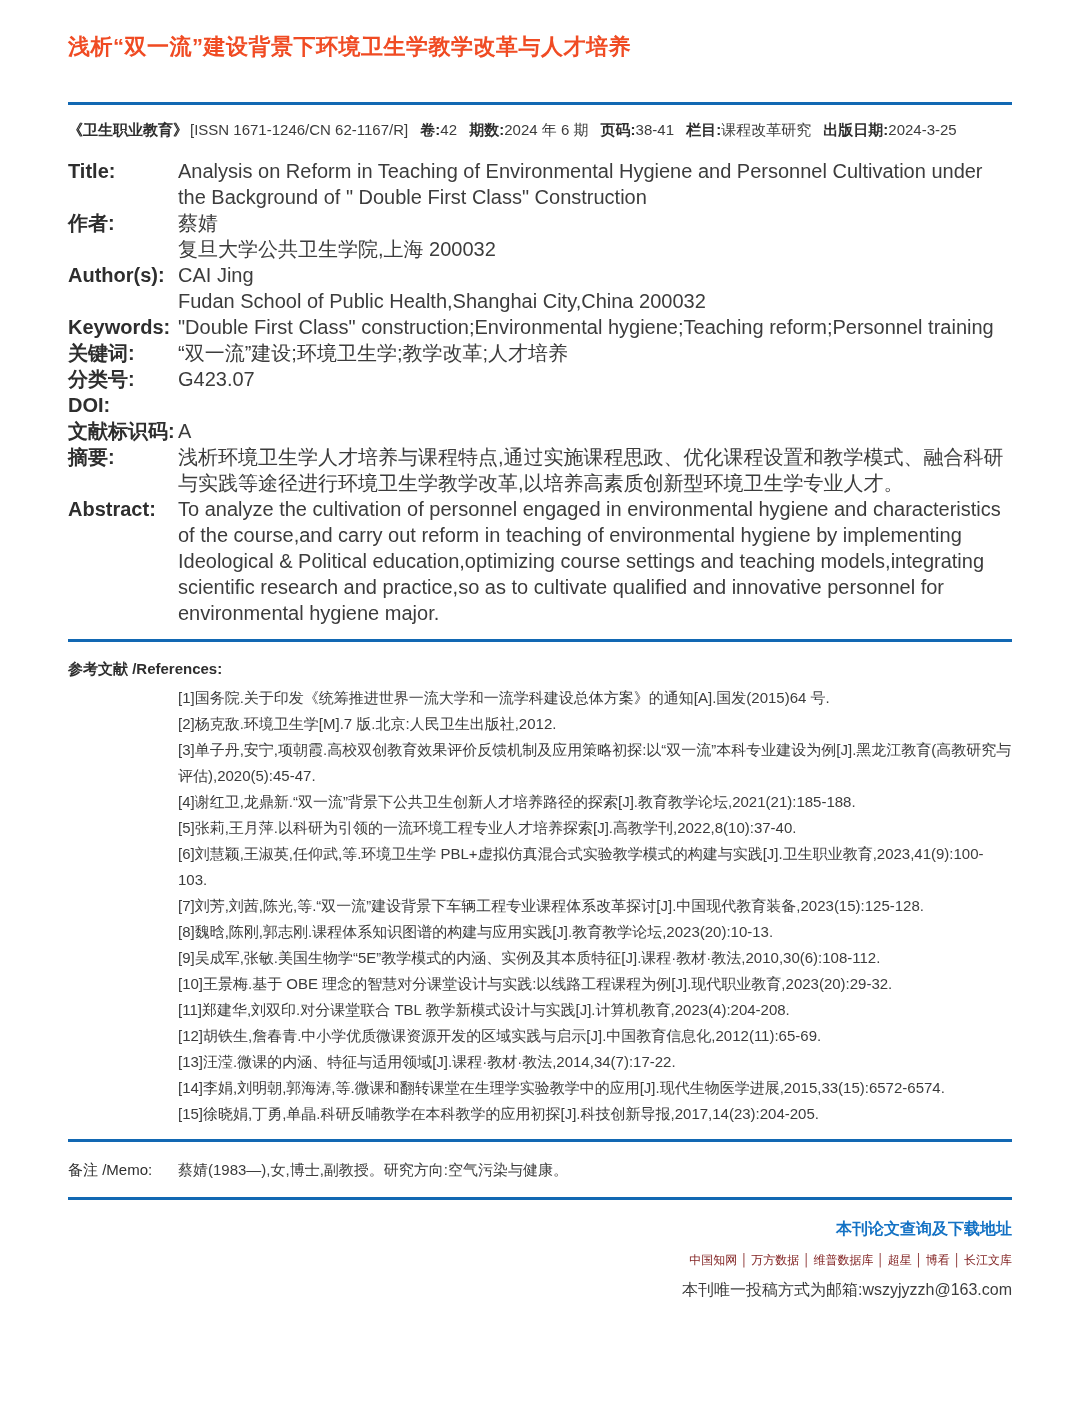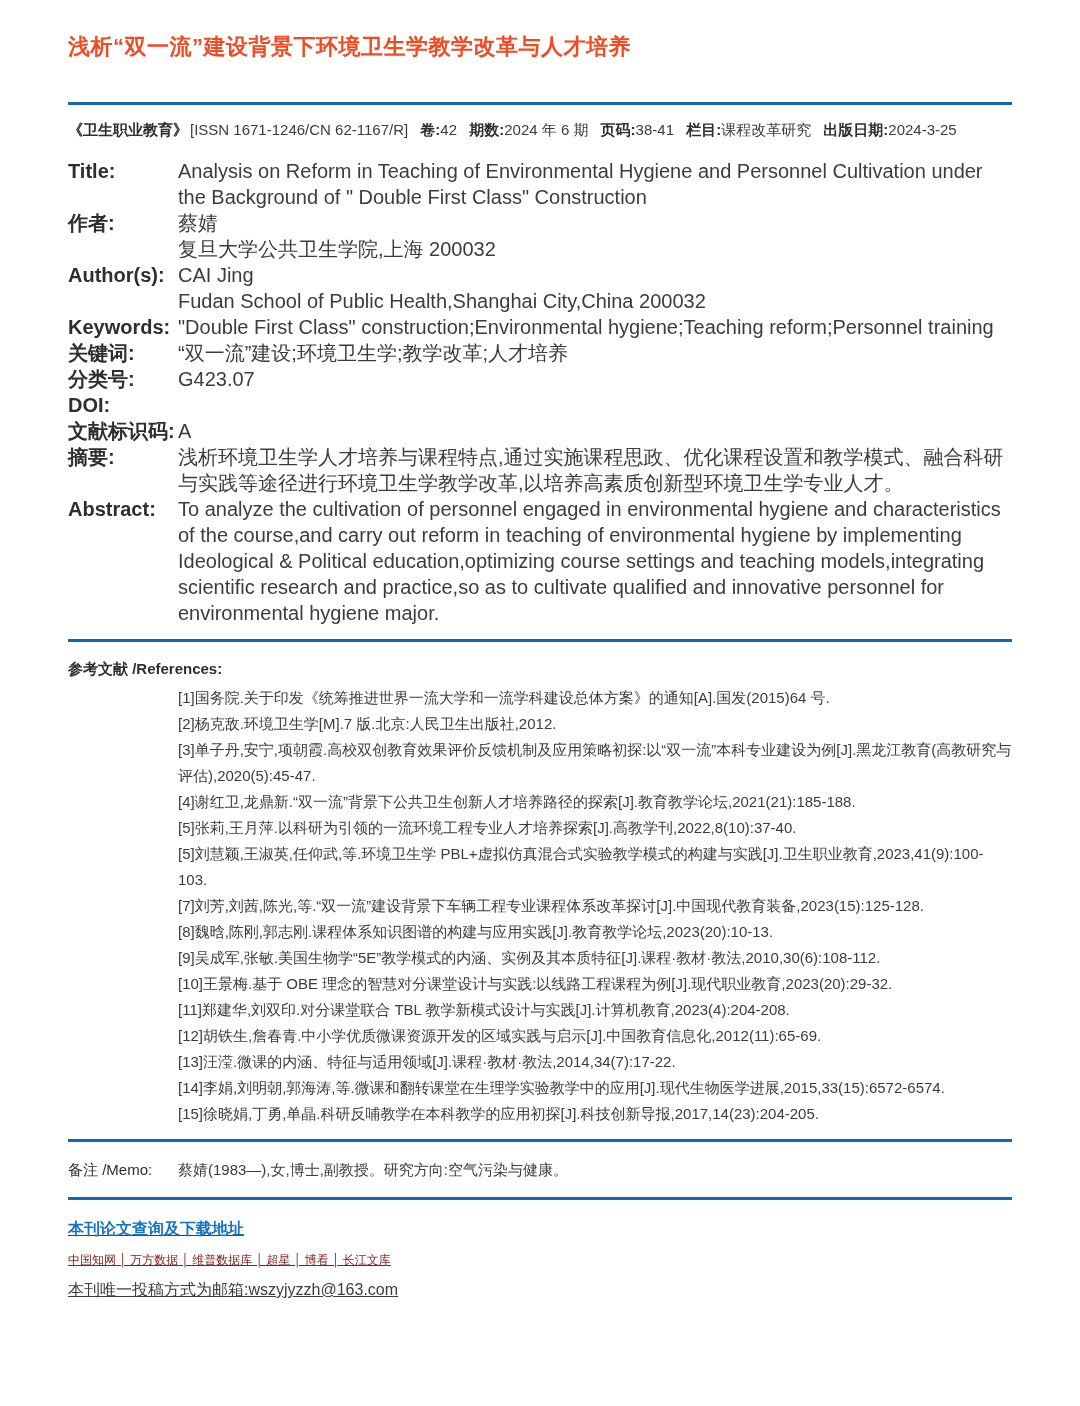--- a/index.html
+++ b/index.html
@@ -74,21 +74,21 @@
     display: flex;
     margin-top: 15px;
     font-size: 15px;
     line-height: 26px;
   }
   .memo-label { flex: 0 0 110px; font-weight: normal; color: #2e2e2e; }
   .memo-value { flex: 1; }
 
   .rule-4 { margin-top: 14px; }
 
-  .footer { text-align: left; margin-top: 17px; text-decoration: underline; }
+  .footer { text-align: right; margin-top: 17px; }
   .footer-heading {
     font-size: 16px;
     font-weight: bold;
     color: #1472c4;
     line-height: 24px;
   }
   .footer-databases {
     margin-top: 7px;
     font-size: 12px;
     color: #7f1d1d;
@@ -181,21 +181,21 @@
   <hr class="rule rule-2">
 
   <div class="refs-heading">参考文献 /References:</div>
 
   <div class="refs-list">
     <div class="ref-item">[1]国务院.关于印发《统筹推进世界一流大学和一流学科建设总体方案》的通知[A].国发(2015)64 号.</div>
     <div class="ref-item">[2]杨克敌.环境卫生学[M].7 版.北京:人民卫生出版社,2012.</div>
     <div class="ref-item">[3]单子丹,安宁,项朝霞.高校双创教育效果评价反馈机制及应用策略初探:以“双一流”本科专业建设为例[J].黑龙江教育(高教研究与评估),2020(5):45-47.</div>
     <div class="ref-item">[4]谢红卫,龙鼎新.“双一流”背景下公共卫生创新人才培养路径的探索[J].教育教学论坛,2021(21):185-188.</div>
     <div class="ref-item">[5]张莉,王月萍.以科研为引领的一流环境工程专业人才培养探索[J].高教学刊,2022,8(10):37-40.</div>
-    <div class="ref-item">[5]刘慧颖,王淑英,任仰武,等.环境卫生学 PBL+虚拟仿真混合式实验教学模式的构建与实践[J].卫生职业教育,2023,41(9):100-103.</div>
+    <div class="ref-item">[6]刘慧颖,王淑英,任仰武,等.环境卫生学 PBL+虚拟仿真混合式实验教学模式的构建与实践[J].卫生职业教育,2023,41(9):100-103.</div>
     <div class="ref-item">[7]刘芳,刘茜,陈光,等.“双一流”建设背景下车辆工程专业课程体系改革探讨[J].中国现代教育装备,2023(15):125-128.</div>
     <div class="ref-item">[8]魏晗,陈刚,郭志刚.课程体系知识图谱的构建与应用实践[J].教育教学论坛,2023(20):10-13.</div>
     <div class="ref-item">[9]吴成军,张敏.美国生物学“5E”教学模式的内涵、实例及其本质特征[J].课程·教材·教法,2010,30(6):108-112.</div>
     <div class="ref-item">[10]王景梅.基于 OBE 理念的智慧对分课堂设计与实践:以线路工程课程为例[J].现代职业教育,2023(20):29-32.</div>
     <div class="ref-item">[11]郑建华,刘双印.对分课堂联合 TBL 教学新模式设计与实践[J].计算机教育,2023(4):204-208.</div>
     <div class="ref-item">[12]胡铁生,詹春青.中小学优质微课资源开发的区域实践与启示[J].中国教育信息化,2012(11):65-69.</div>
     <div class="ref-item">[13]汪滢.微课的内涵、特征与适用领域[J].课程·教材·教法,2014,34(7):17-22.</div>
     <div class="ref-item">[14]李娟,刘明朝,郭海涛,等.微课和翻转课堂在生理学实验教学中的应用[J].现代生物医学进展,2015,33(15):6572-6574.</div>
     <div class="ref-item">[15]徐晓娟,丁勇,单晶.科研反哺教学在本科教学的应用初探[J].科技创新导报,2017,14(23):204-205.</div>
   </div>

